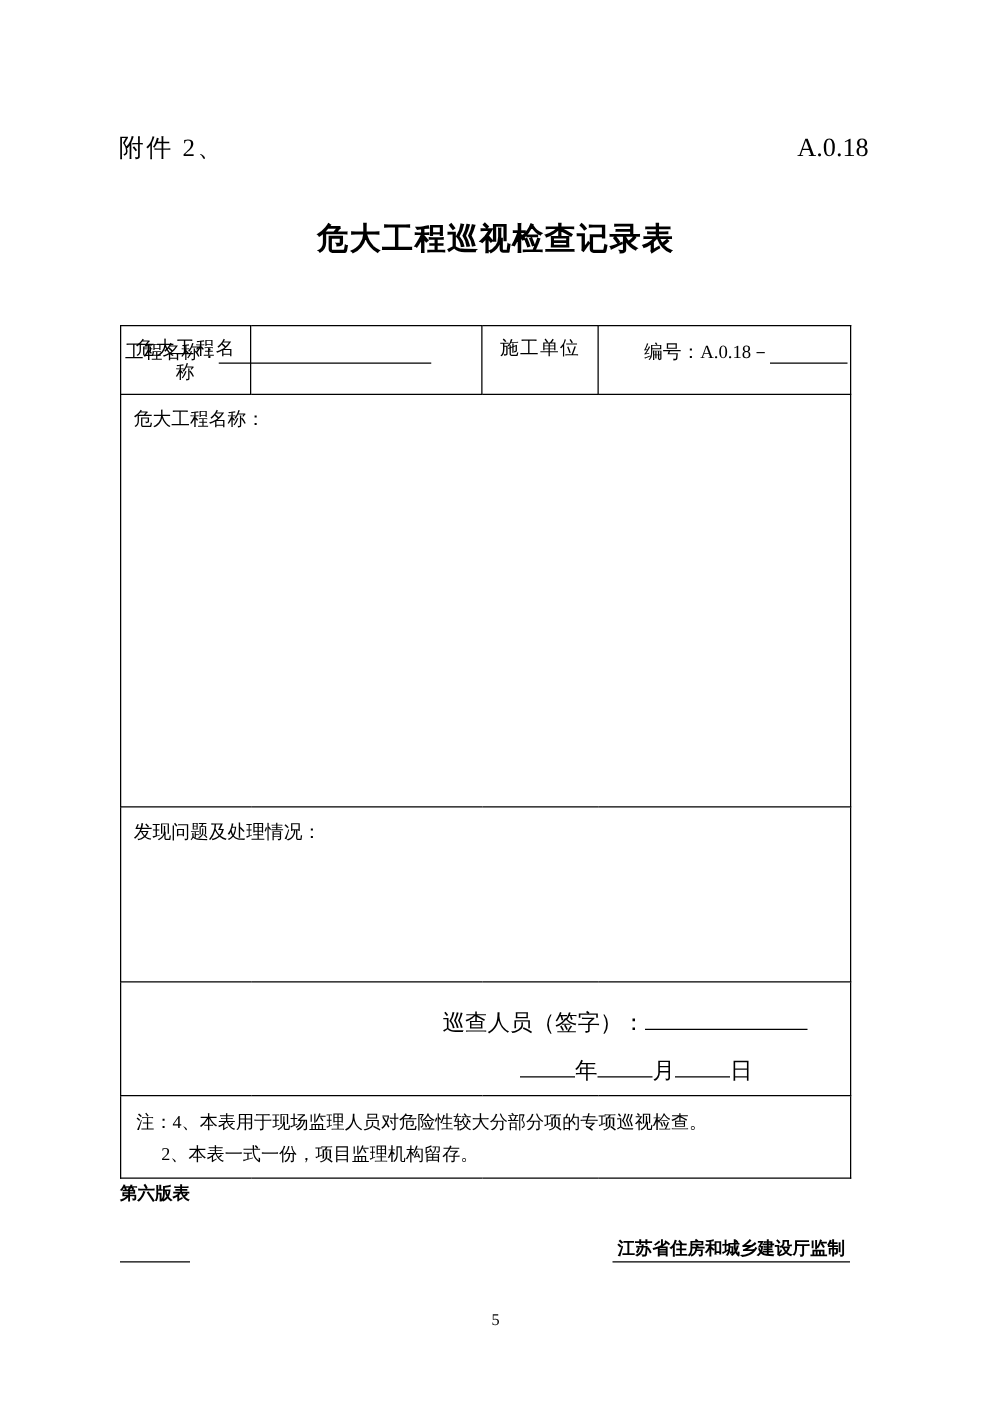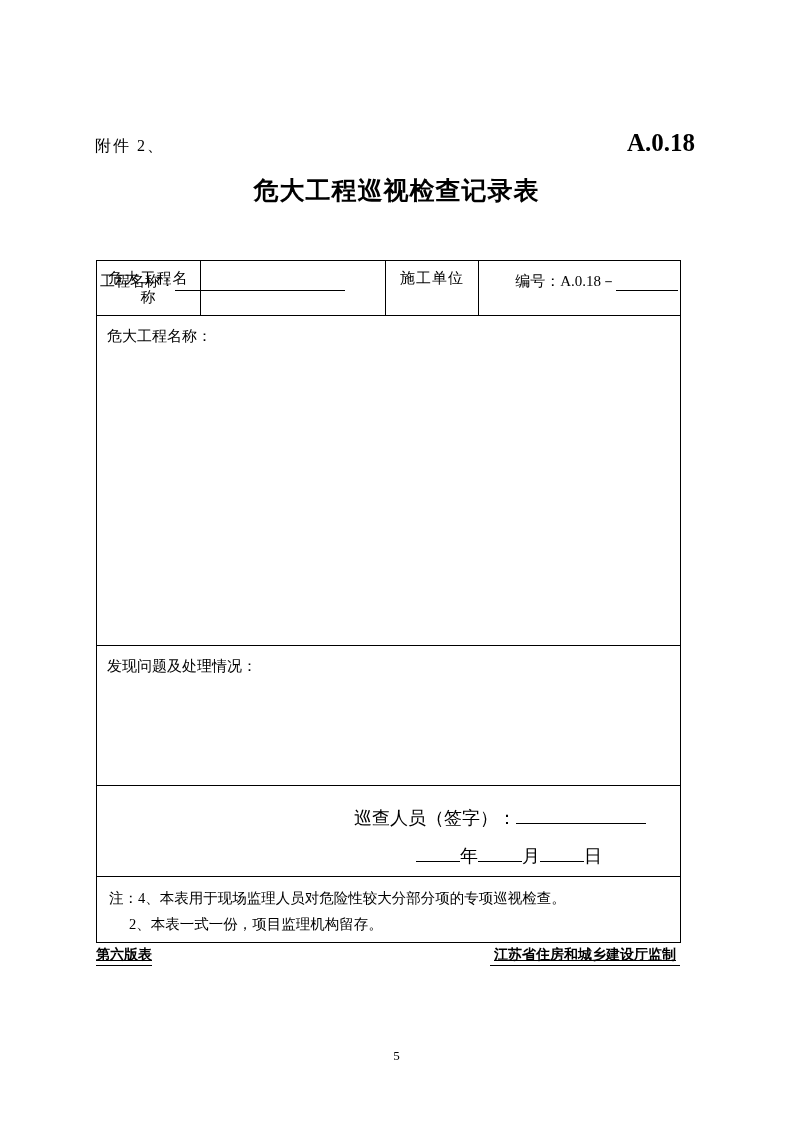--- a/index.html
+++ b/index.html
@@ -27,29 +27,28 @@
     position: absolute;
     left: 95px;
     top: 105px;
     width: 600px;
     display: flex;
     align-items: baseline;
     justify-content: space-between;
   }
   .attach-label {
     font-family: "Liberation Serif", serif;
-    font-size: 16px;
+    font-size: 20px;
     letter-spacing: 2px;
   }
   .form-code {
     font-family: "Liberation Serif", serif;
-    font-size: 25px;
-    font-weight: bold;
+    font-size: 21px;
+    font-weight: normal;
     letter-spacing: 0px;
-    margin-top: 24px;
   }
 
   
   .doc-title {
     position: absolute;
     left: 0;
     top: 174px;
     width: 793px;
     text-align: center;
     font-family: "DejaVu Sans", "Liberation Sans", sans-serif;
@@ -149,32 +148,32 @@
   
   .footer {
     position: absolute;
     left: 96px;
     top: 946px;
     width: 584px;
     display: flex;
     justify-content: space-between;
     font-size: 14px;
     font-weight: bold;
-    text-decoration: underline;
   }
   .footer-left {
     border-bottom: 1.5px solid #000;
     border-top: 0;
     padding-bottom: 1px;
   }
   .footer-right {
     border-bottom: 1.5px solid #000;
     padding-bottom: 1px;
     padding-left: 4px;
     padding-right: 4px;
+    margin-top: 44px;
   }
   .page-number {
     position: absolute;
     left: 0;
     top: 1048px;
     width: 793px;
     text-align: center;
     font-size: 13px;
   }
 </style>

